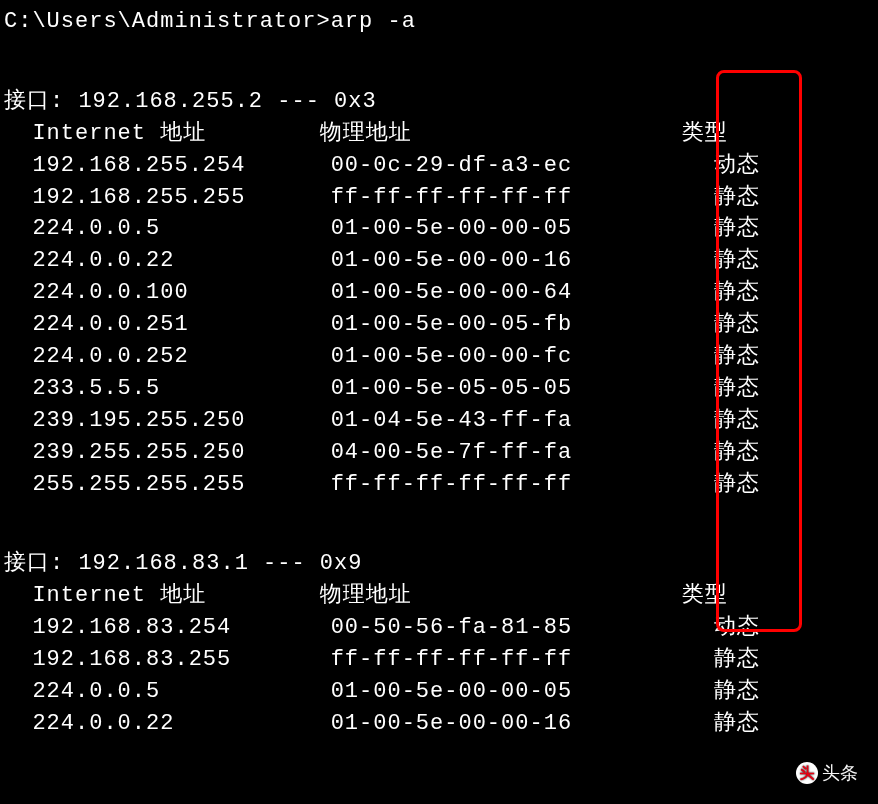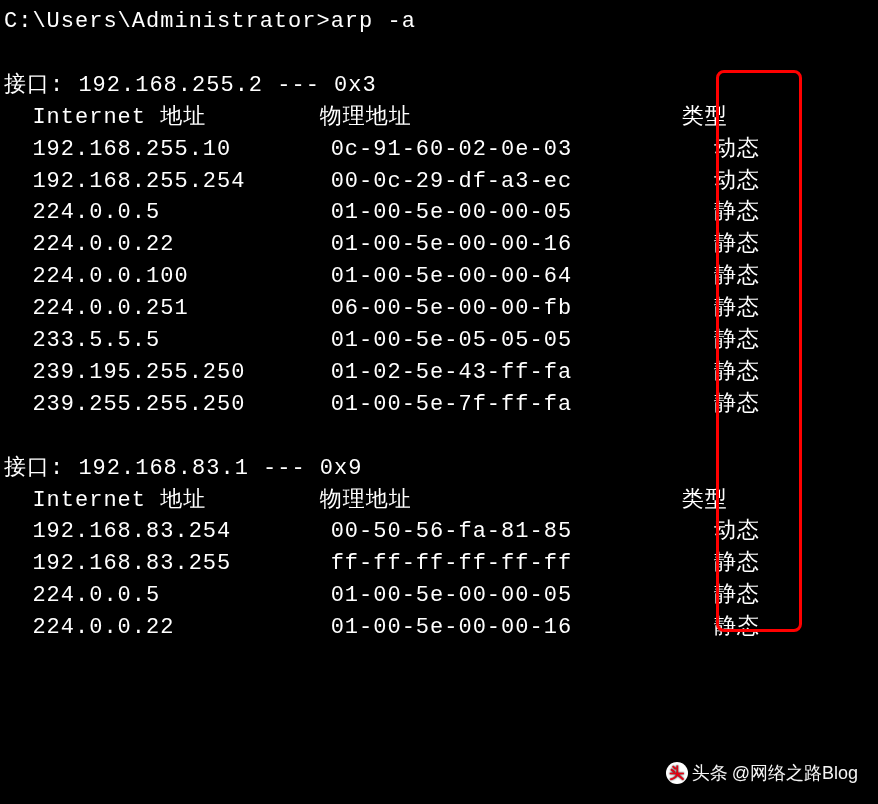--- a/index.html
+++ b/index.html
@@ -22,20 +22,21 @@
     .prompt-line {
       white-space: pre;
       letter-spacing: 1px;
     }
     .blank {
       height: 32px;
     }
     .interface-line {
       white-space: pre;
       letter-spacing: 1px;
+      margin-top: 16px;
     }
     .row {
       white-space: pre;
       letter-spacing: 1px;
     }
     .highlight-box {
       position: absolute;
       top: 70px;
       left: 716px;
       width: 86px;
@@ -71,41 +72,42 @@
   </style>
 </head>
 <body>
 
 <div class="prompt-line">C:\Users\Administrator&gt;arp -a</div>
 <div class="blank"></div>
 
 <div class="interface-line">接口: 192.168.255.2 --- 0x3</div>
 <div class="row" id="iface1-cols">  Internet 地址        物理地址                   类型</div>
 <div id="iface1-rows">
-    <div class="row">  192.168.255.10       0c-91-60-02-0e-03          动态</div>
     <div class="row">  192.168.255.254      00-0c-29-df-a3-ec          动态</div>
+    <div class="row">  192.168.255.255      ff-ff-ff-ff-ff-ff          静态</div>
     <div class="row">  224.0.0.5            01-00-5e-00-00-05          静态</div>
     <div class="row">  224.0.0.22           01-00-5e-00-00-16          静态</div>
     <div class="row">  224.0.0.100          01-00-5e-00-00-64          静态</div>
-    <div class="row">  224.0.0.251          06-00-5e-00-00-fb          静态</div>
+    <div class="row">  224.0.0.251          01-00-5e-00-05-fb          静态</div>
+    <div class="row">  224.0.0.252          01-00-5e-00-00-fc          静态</div>
     <div class="row">  233.5.5.5            01-00-5e-05-05-05          静态</div>
-    <div class="row">  239.195.255.250      01-02-5e-43-ff-fa          静态</div>
-    <div class="row">  239.255.255.250      01-00-5e-7f-ff-fa          静态</div>
+    <div class="row">  239.195.255.250      01-04-5e-43-ff-fa          静态</div>
+    <div class="row">  239.255.255.250      04-00-5e-7f-ff-fa          静态</div>
+    <div class="row">  255.255.255.255      ff-ff-ff-ff-ff-ff          静态</div>
   </div>
 
 <div class="blank"></div>
 
 <div class="interface-line">接口: 192.168.83.1 --- 0x9</div>
 <div class="row" id="iface2-cols">  Internet 地址        物理地址                   类型</div>
 <div id="iface2-rows">
     <div class="row">  192.168.83.254       00-50-56-fa-81-85          动态</div>
     <div class="row">  192.168.83.255       ff-ff-ff-ff-ff-ff          静态</div>
     <div class="row">  224.0.0.5            01-00-5e-00-00-05          静态</div>
     <div class="row">  224.0.0.22           01-00-5e-00-00-16          静态</div>
   </div>
 
 <div class="highlight-box"></div>
 
 <div class="watermark">
   <span class="watermark-icon">头</span>
   <span>头条</span>
-  <span>@网络之路Blog</span>
 </div>
 
 </body></html>

